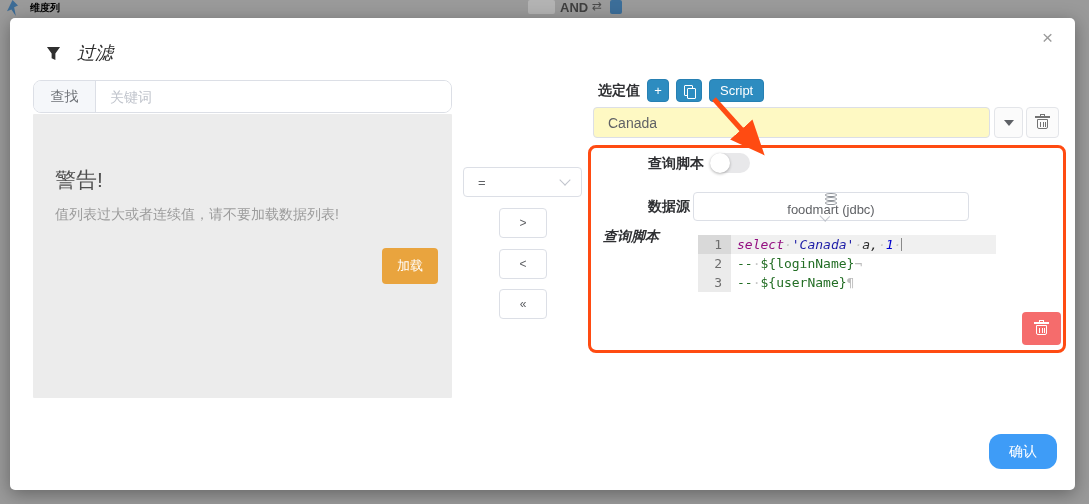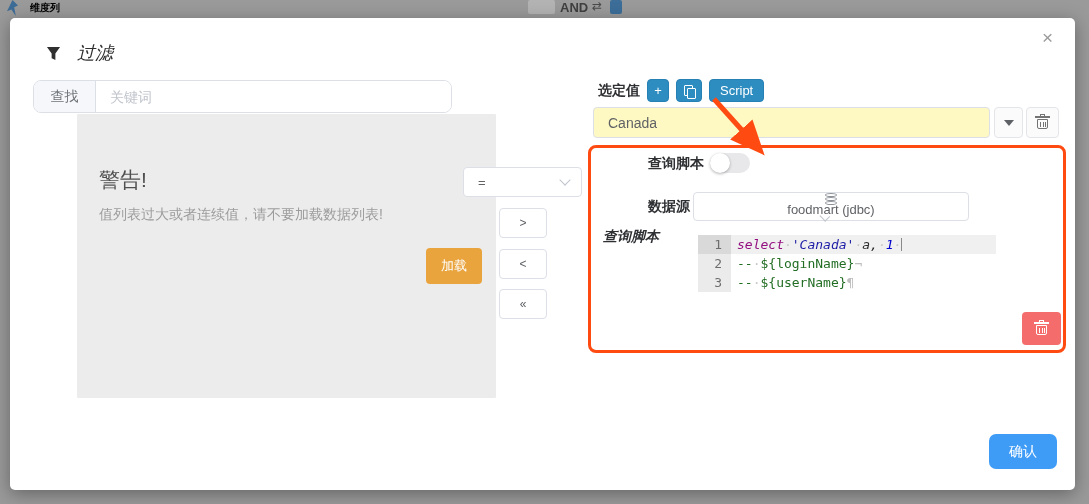--- a/index.html
+++ b/index.html
@@ -21,21 +21,21 @@
   .title-row { position:absolute; left:36px; top:23px; display:flex; align-items:center; gap:16px;font-style:italic; }
   .funnel-icon { width:15px; height:15px; }
   .title-text { font-size:18px; color:#2f2f2f; }
 
   
   .input-group { position:absolute; left:23px; top:62px; width:419px; height:33px; display:flex; border:1px solid #dcdfe6; border-radius:8px; overflow:hidden; background:#fff; }
   .ig-prepend { width:62px; background:#f5f7fa; border-right:1px solid #dcdfe6; color:#6f7378; font-size:14px; display:flex; align-items:center; justify-content:center; }
   .ig-input { flex:1; border:0; outline:none; padding:0 14px; font-size:14px; color:#606266; font-family:inherit; }
   .ig-input::placeholder { color:#c0c4cc; }
 
-  .warn-panel { position:absolute; left:23px; top:96px; width:419px; height:284px; background:#ececec; border-radius:1px;margin-left:44px; }
+  .warn-panel { position:absolute; left:23px; top:96px; width:419px; height:284px; background:#ececec; border-radius:1px; }
   .warn-title { position:absolute; left:22px; top:52px; font-size:21px; color:#4f4f4f; }
   .warn-desc { position:absolute; left:22px; top:92px; font-size:14px; color:#9c9c9c; }
   .load-btn { position:absolute; right:14px; top:134px; background:#e9a43e; color:#fff; font-size:13px; border:none; border-radius:4px; padding:9px 15px; cursor:pointer; }
 
   
   .op-select { position:absolute; left:453px; top:149px; width:119px; height:30px; border:1px solid #dcdfe6; border-radius:4px; display:flex; align-items:center; background:#fff; cursor:pointer; }
   .op-value { flex:1; padding-left:14px; font-size:13px; color:#606266; }
   .chevron { width:8px; height:8px; border-right:1.5px solid #c0c4cc; border-bottom:1.5px solid #c0c4cc; transform:rotate(45deg); margin-right:12px; margin-top:-4px; }
   .shuttle-btn { position:absolute; left:489px; width:48px; height:30px; background:#fff; border:1px solid #dcdfe6; border-radius:4px; color:#606266; font-size:12px; cursor:pointer; }
   .sb1 { top:190px; } .sb2 { top:231px; } .sb3 { top:271px; }
@@ -92,21 +92,21 @@
   .tok-cursor { display:inline-block; width:1px; height:13px; background:#8a8a8a; vertical-align:-2px; }
 
   .trash-btn-red { position:absolute; left:431px; top:164px; width:39px; height:33px; background:#f56c6c; border:none; border-radius:4px; display:flex; align-items:center; justify-content:center; cursor:pointer; }
   .trash-glyph { position:relative; width:11px; height:13px; }
   .trash-glyph .lid { position:absolute; left:-2px; top:0; width:15px; height:1.6px; background:#fff; }
   .trash-glyph .handle { position:absolute; left:3px; top:-2.5px; width:5px; height:2px; border:1.2px solid #fff; border-bottom:none; }
   .trash-glyph .can { position:absolute; left:0; top:3px; width:11px; height:10px; border:1.4px solid #fff; border-radius:0 0 2px 2px; }
   .trash-glyph .can i { position:absolute; top:1.5px; width:1.2px; height:5px; background:#fff; }
   .trash-glyph .can i:nth-child(1){ left:2px; } .trash-glyph .can i:nth-child(2){ left:4.5px; } .trash-glyph .can i:nth-child(3){ left:7px; }
 
-  .confirm-btn { position:absolute; left:979px; top:416px; width:68px; height:35px; background:#3e9cf7; color:#fff; border:none; border-radius:7px; font-size:14px; cursor:pointer; font-family:inherit; }
+  .confirm-btn { position:absolute; left:979px; top:416px; width:68px; height:35px; background:#3e9cf7; color:#fff; border:none; border-radius:12px; font-size:14px; cursor:pointer; font-family:inherit; }
 </style>
 </head>
 <body>
 
 <div class="bg-strip">
   <span class="bg-pin-icon"></span>
   <span class="bg-dim-label">维度列</span>
   <span class="bg-chip"></span>
   <span class="bg-and">AND</span>
   <span class="bg-swap">⇄</span>

